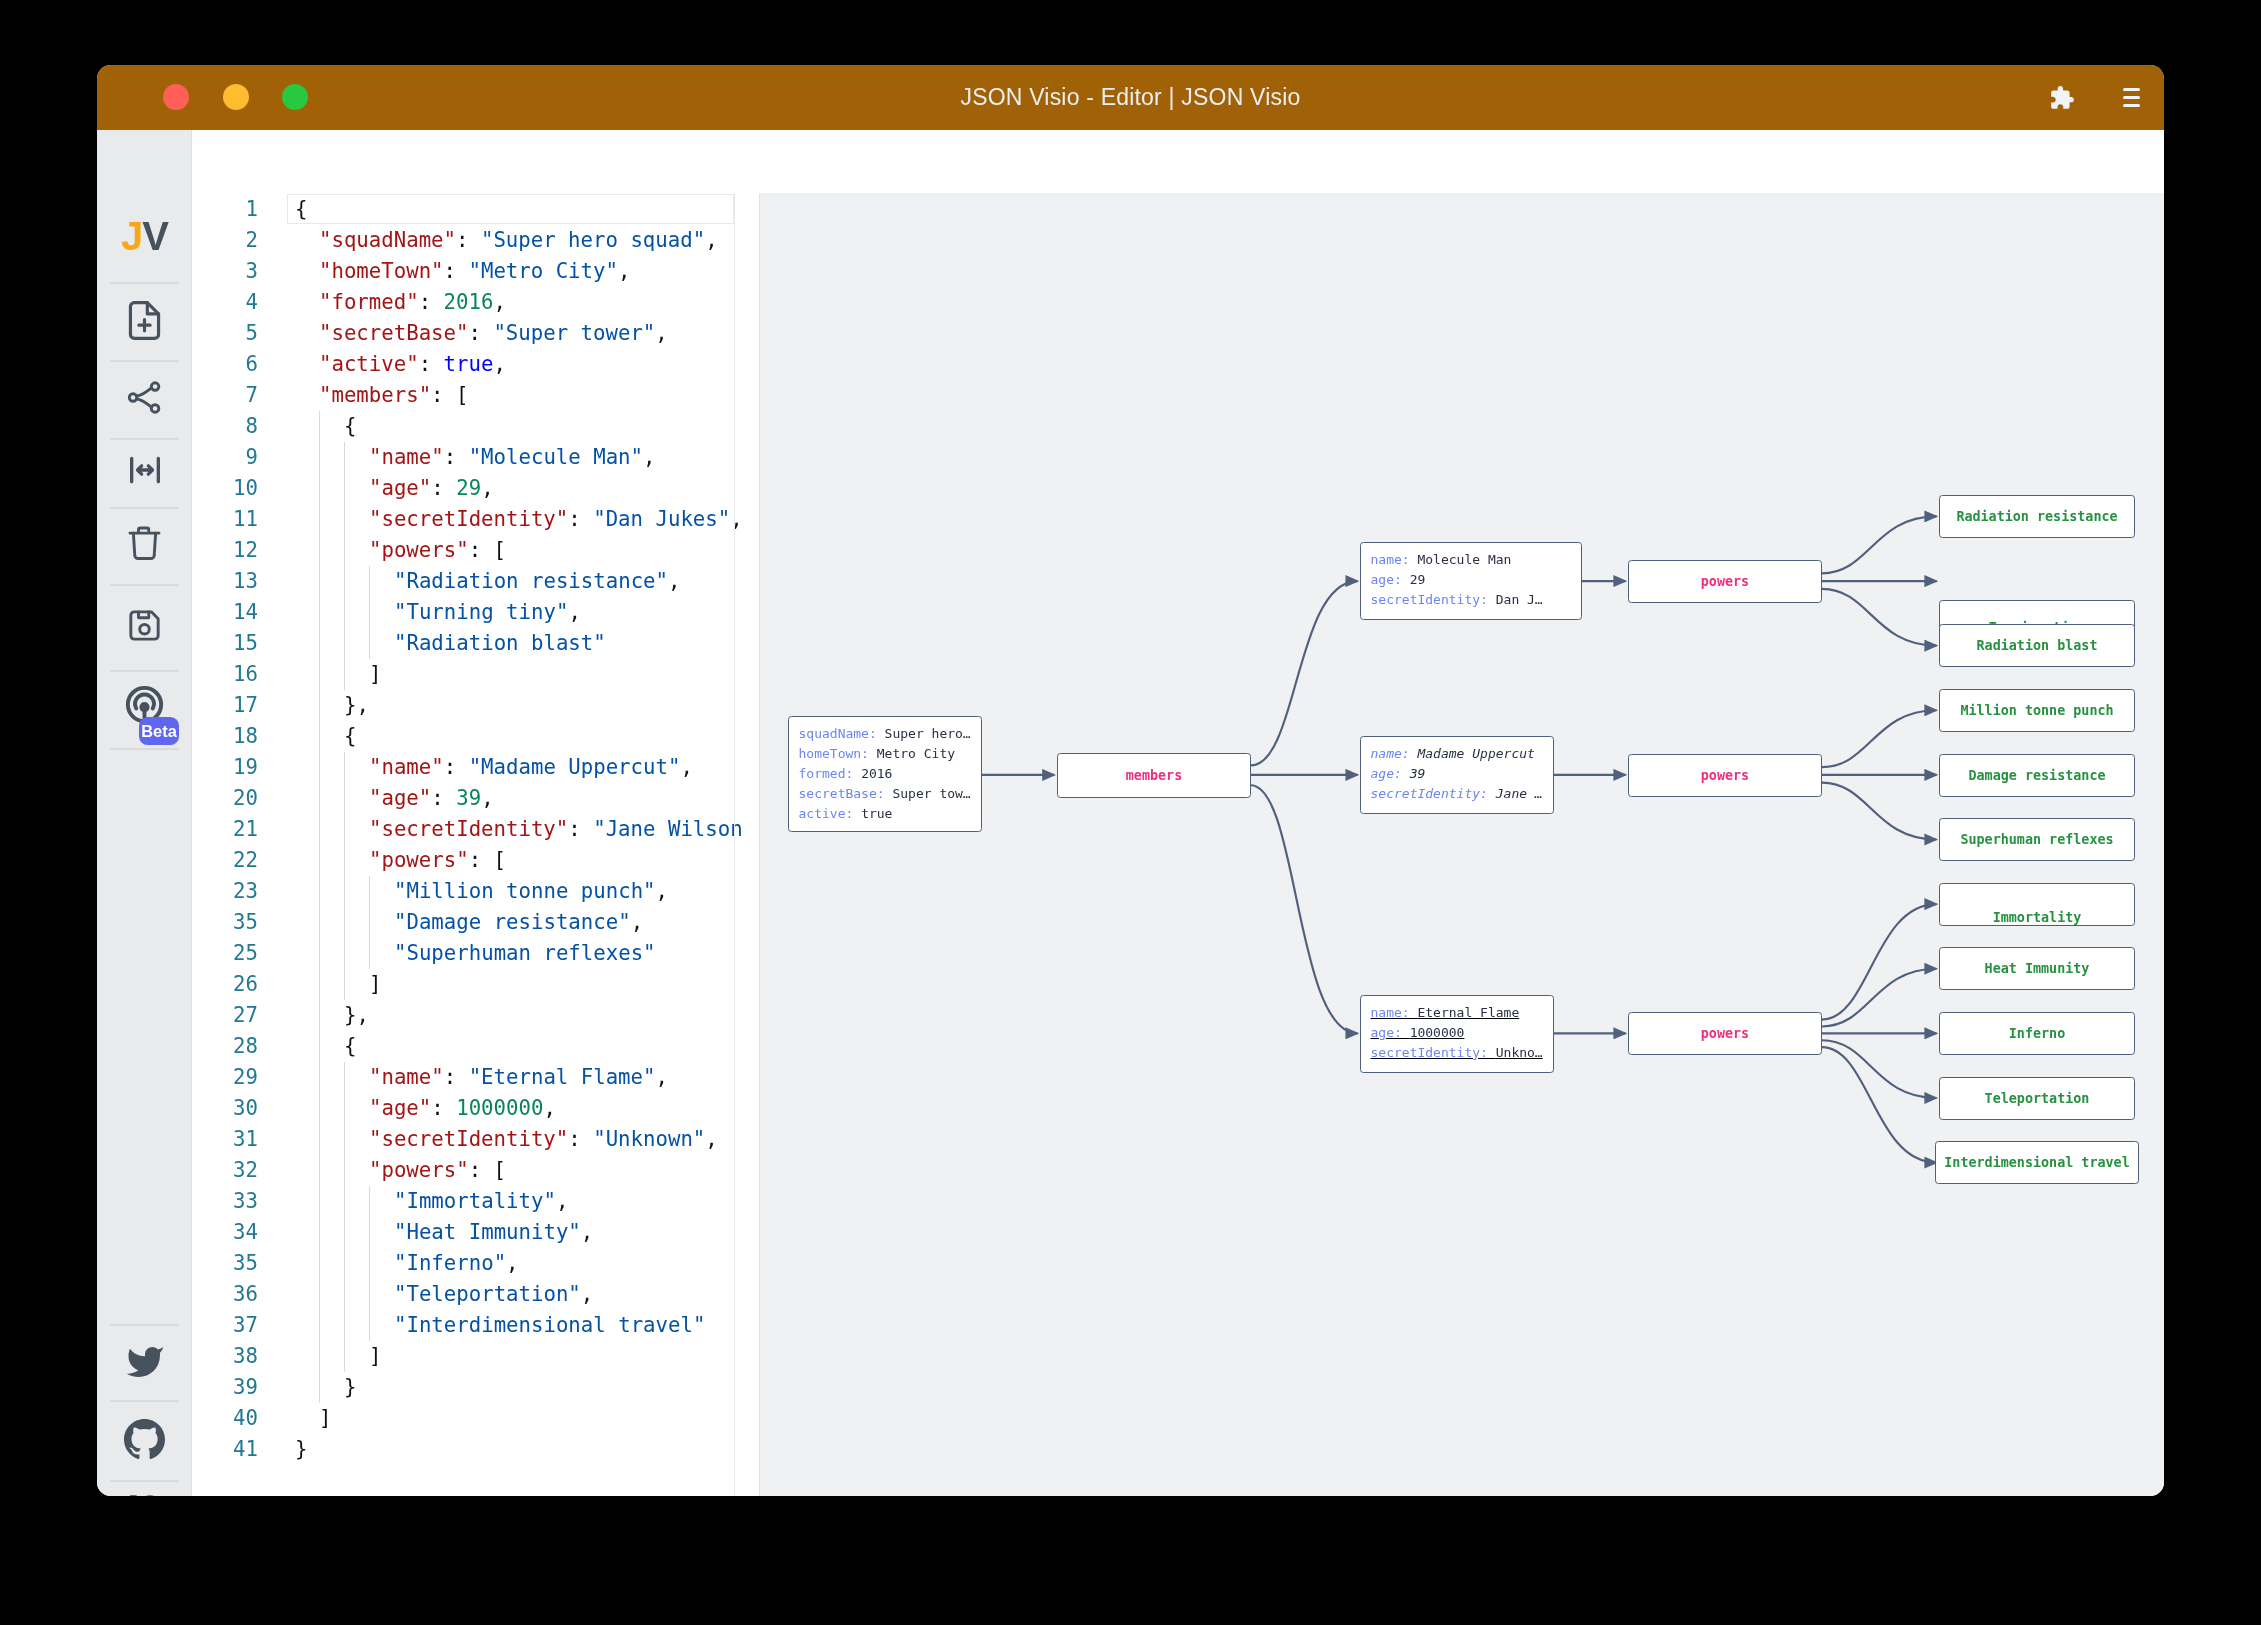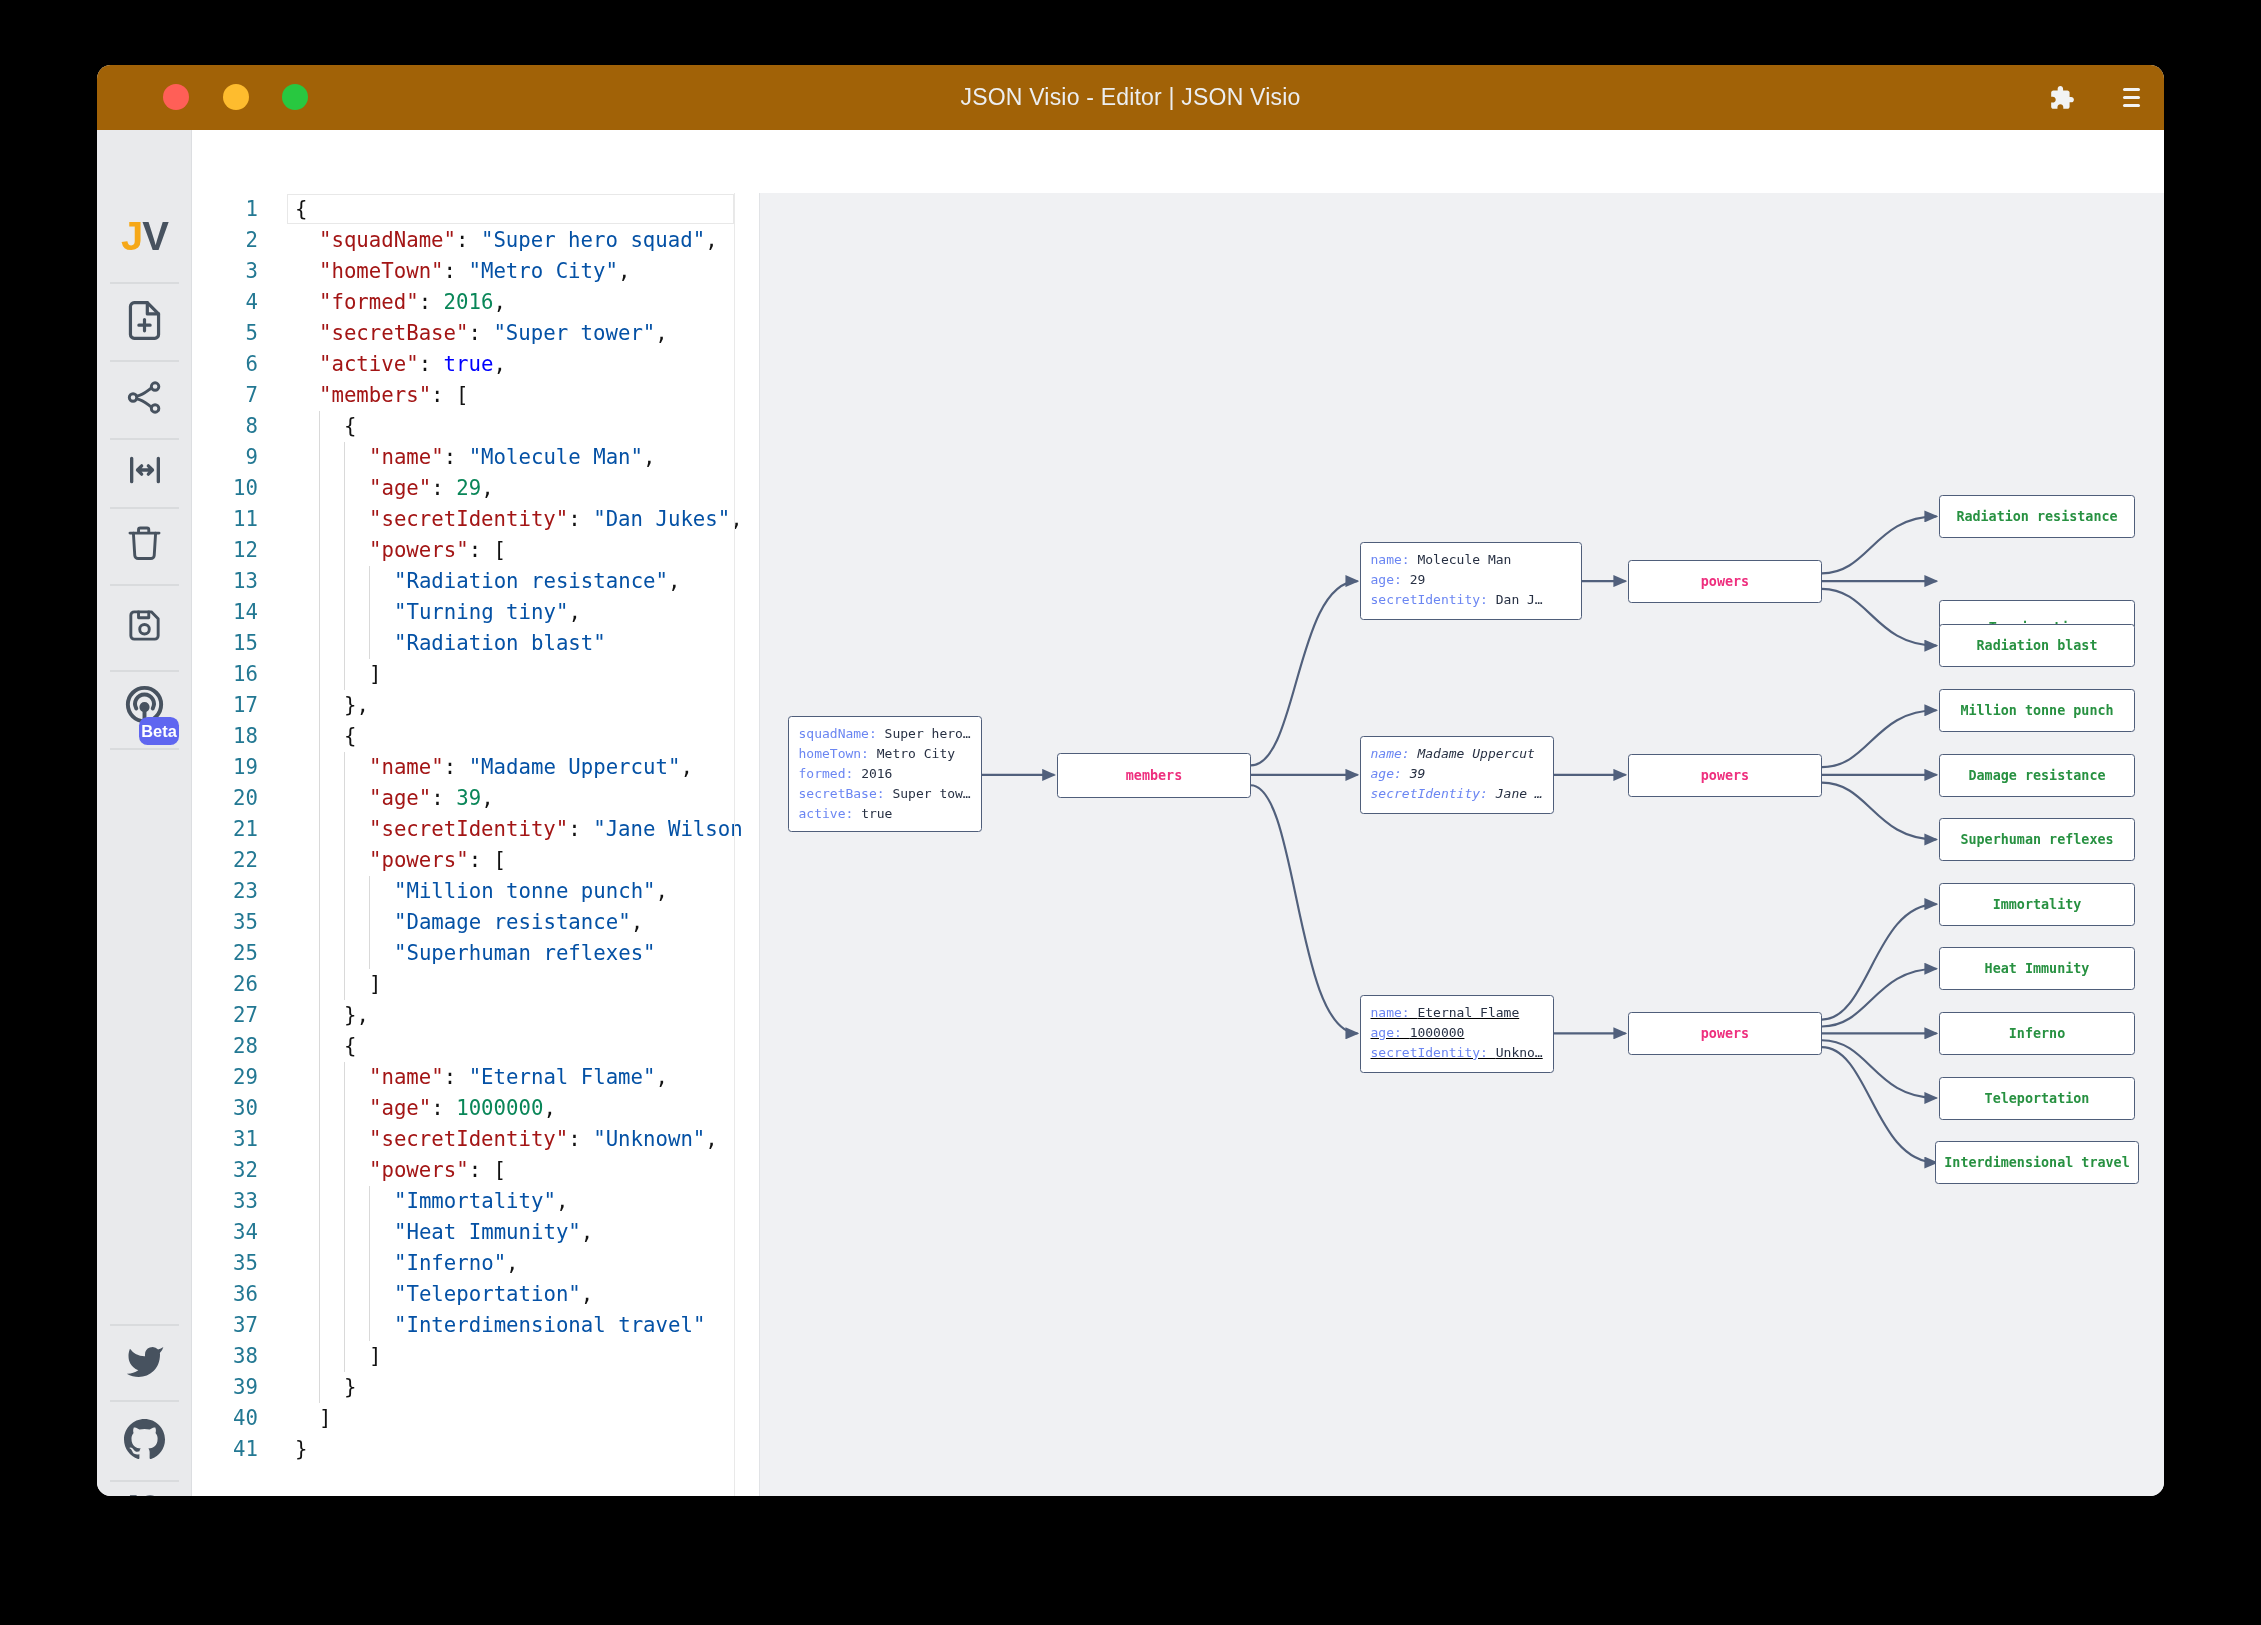--- a/index.html
+++ b/index.html
@@ -297,21 +297,21 @@
     </div>
     <div class="gn gn-leaf" style="left: 1842px; top: 624px; width: 196px; height: 43px;">
       <span class="gl-leaf">Million tonne punch</span>
     </div>
     <div class="gn gn-leaf" style="left: 1842px; top: 689px; width: 196px; height: 43px;">
       <span class="gl-leaf">Damage resistance</span>
     </div>
     <div class="gn gn-leaf" style="left: 1842px; top: 753px; width: 196px; height: 43px;">
       <span class="gl-leaf">Superhuman reflexes</span>
     </div>
-    <div class="gn gn-leaf" style="left: 1842px; top: 818px; width: 196px; height: 43px;">
+    <div class="gn gn-leaf" style="left: 1842px; top: 818px; width: 196px; height: 43px; align-items: flex-end;">
       <span class="gl-leaf">Immortality</span>
     </div>
     <div class="gn gn-leaf" style="left: 1842px; top: 882px; width: 196px; height: 43px;">
       <span class="gl-leaf">Heat Immunity</span>
     </div>
     <div class="gn gn-leaf" style="left: 1842px; top: 947px; width: 196px; height: 43px;">
       <span class="gl-leaf">Inferno</span>
     </div>
     <div class="gn gn-leaf" style="left: 1842px; top: 1012px; width: 196px; height: 43px;">
       <span class="gl-leaf">Teleportation</span>

